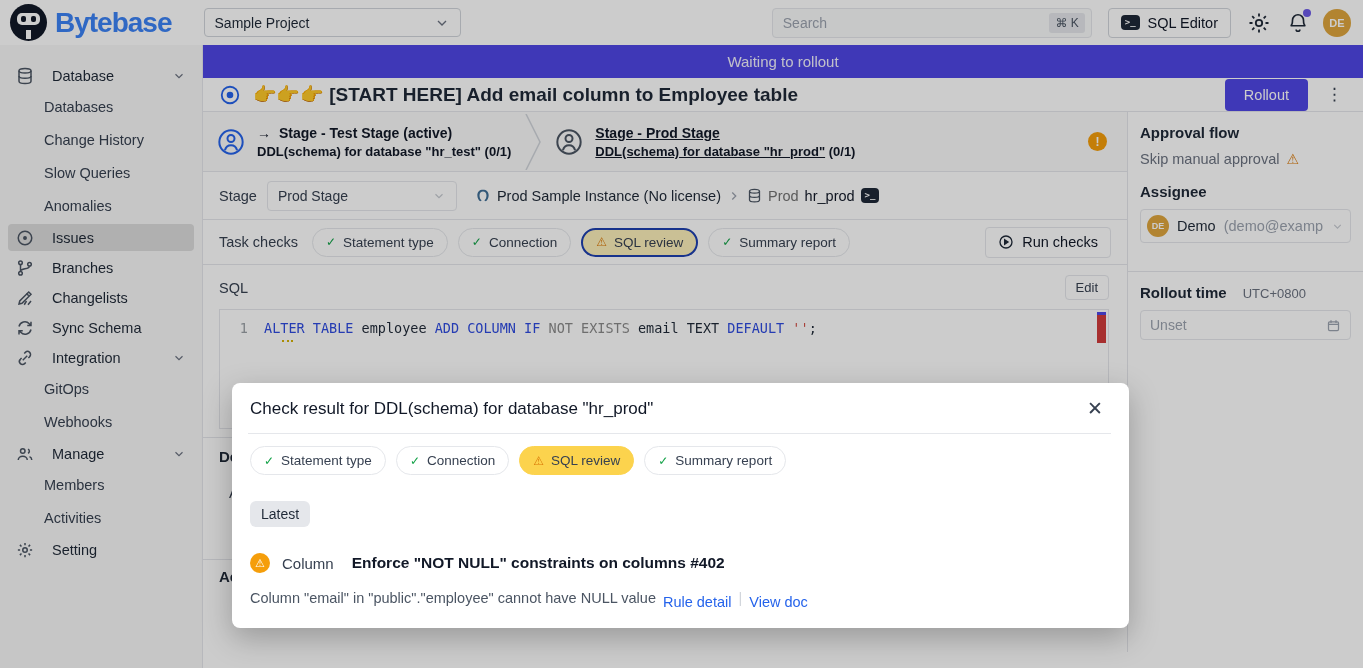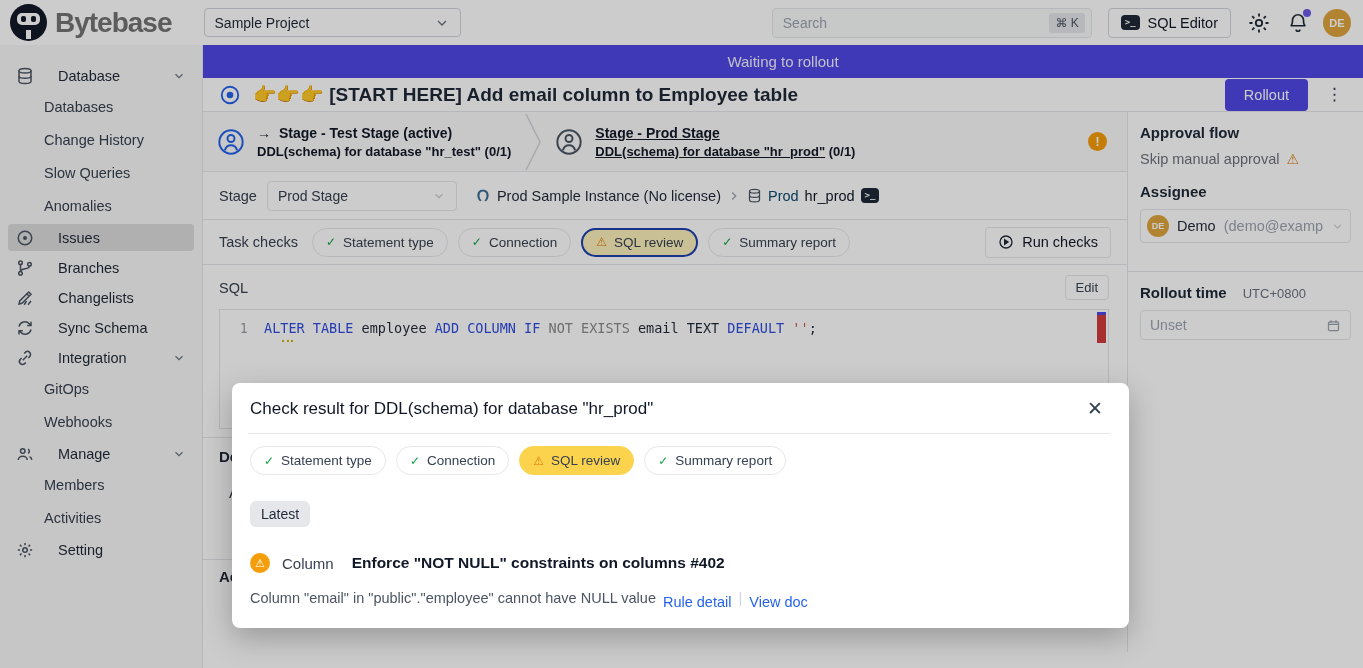--- a/index.html
+++ b/index.html
@@ -7,36 +7,36 @@
   svg { display:block; }
 
   
   .topbar { position:absolute; left:0; top:0; width:1363px; height:45px; background:#fff; display:flex; align-items:center; padding:0 12px 0 10px; z-index:5; }
   .logo { display:flex; align-items:center; gap:8px; }
   .logo-mark { width:37px; height:37px; background:#111827; border-radius:50%; position:relative; }
   .logo-mark .band { position:absolute; left:7px; top:9px; width:23px; height:12px; background:#fff; border-radius:5px; }
   .logo-mark .band i { position:absolute; top:3px; width:5px; height:6px; background:#111827; border-radius:2px; }
   .logo-mark .band i.l { left:4px; } .logo-mark .band i.r { right:4px; }
   .logo-mark .gap { position:absolute; left:16px; bottom:2px; width:5px; height:9px; background:#fff; }
-  .logo-word { font-size:28px; font-weight:800; color:#737373; letter-spacing:-1px; }
+  .logo-word { font-size:28px; font-weight:800; color:#3b82f6; letter-spacing:-1px; }
   .proj-select { margin-left:32px; width:257px; height:29px; border:1px solid #d1d5db; border-radius:4px; background:#fff; display:flex; align-items:center; padding:0 10px; font-size:14px; color:#1f2937; cursor:pointer; }
   .proj-select .chev { margin-left:auto; color:#6b7280; }
   .searchbox { margin-left:auto; width:320px; height:30px; border:1px solid #e5e7eb; background:#f9fafb; border-radius:4px; display:flex; align-items:center; padding:0 6px 0 10px; }
   .searchbox input { border:none; outline:none; background:transparent; flex:1; font-size:14px; color:#374151; font-family:"Liberation Sans",sans-serif; }
   .searchbox input::placeholder { color:#9ca3af; }
   .kbd { background:#e5e7eb; color:#4b5563; border-radius:3px; font-size:12px; padding:3px 6px; }
   .sqled-btn { margin-left:16px; height:30px; border:1px solid #d1d5db; border-radius:4px; background:#fff; display:flex; align-items:center; gap:8px; padding:0 12px; font-size:14.5px; color:#111827; cursor:pointer; }
   .term-ic { background:#1f2937; color:#fff; border-radius:4px; font-family:"DejaVu Sans Mono",monospace; font-size:9px; font-weight:bold; padding:3px 4px; line-height:1; }
   .icon-btn { margin-left:16px; color:#1f2937; cursor:pointer; position:relative; }
   .bell-dot { position:absolute; right:-2px; top:-3px; width:8px; height:8px; border-radius:50%; background:#6d5ae8; }
   .avatar { margin-left:14px; width:28px; height:28px; border-radius:50%; background:#dfa63e; color:#fff; font-size:11px; font-weight:bold; display:flex; align-items:center; justify-content:center; cursor:pointer; }
 
   
   .sidebar { position:absolute; left:0; top:45px; width:203px; height:623px; background:#f8f8f8; border-right:1px solid #e5e7eb; padding-top:14px; z-index:4; }
-  .nav-item { display:flex; align-items:center; gap:24px; height:27px; margin:3px 8px; padding:0 8px; border-radius:4px; font-size:14.5px; color:#1f2937; cursor:pointer; }
+  .nav-item { display:flex; align-items:center; gap:18px; height:27px; margin:3px 8px; padding:0 8px; border-radius:4px; font-size:14.5px; color:#1f2937; cursor:pointer; }
   .nav-item .nv-ic { width:18px; height:18px; color:#4b5563; flex:none; }
   .nav-item .nv-chev { margin-left:auto; color:#6b7280; }
   .nav-item.sub { padding-left:36px; height:30px; color:#374151; }
   .nav-item.active { background:#dcdcdc; }
 
   
   .main { position:absolute; left:203px; top:45px; width:1160px; height:623px; background:#fff; }
   .banner { height:33px; background:#4f46e5; color:rgba(255,255,255,0.92); font-size:15px; font-weight:500; display:flex; align-items:center; justify-content:center; }
   .issue-header { height:34px; display:flex; align-items:center; padding:0 14px 0 16px; border-bottom:1px solid #e5e7eb; }
   .issue-dot { width:22px; height:22px; color:#2563eb; margin-right:12px; flex:none; }
@@ -60,21 +60,21 @@
   .warn-circle { width:19px; height:19px; border-radius:50%; background:#f59e0b; color:#fff; font-size:12px; font-weight:bold; display:flex; align-items:center; justify-content:center; margin-left:auto; margin-right:20px; flex:none; }
 
   
   .stage-row { height:47px; display:flex; align-items:center; padding:0 16px; gap:10px; }
   .stage-row .lbl { font-size:14.5px; color:#374151; }
   .mini-select { width:190px; height:30px; border:1px solid #e5e7eb; border-radius:4px; background:#fff; display:flex; align-items:center; padding:0 10px; font-size:14px; color:#374151; cursor:pointer; }
   .mini-select .chev { margin-left:auto; color:#c6cad1; }
   .inst { display:flex; align-items:center; gap:6px; font-size:14.5px; color:#1f2937; margin-left:8px; }
   .crumb-chev { color:#9ca3af; width:14px; height:14px; }
   .db-ic { width:15px; height:15px; color:#4b5563; }
-  .env-tag { color:#0c4a6e; }
+  .env-tag { color:#737373; }
   .db-name { font-weight:500; color:#111827; }
 
   
   .checks-row { height:46px; border-top:1px solid #e5e7eb; border-bottom:1px solid #e5e7eb; display:flex; align-items:center; padding:0 16px; gap:10px; }
   .checks-row .lbl { font-size:14.5px; color:#374151; margin-right:4px; }
   .pill { display:flex; align-items:center; gap:7px; border:1px solid #e5e7eb; background:#fff; border-radius:15px; height:29px; padding:0 13px; font-size:13.5px; color:#374151; cursor:pointer; }
   .pill .ck { color:#16a34a; font-size:12px; }
   .pill .wn { color:#d97706; font-size:12px; }
   .pill.warn-sel { background:#fdf0bb; border:2px solid #1e40af; }
   .pill.warn-modal { background:#fcd34d; border-color:#fcd34d; }

